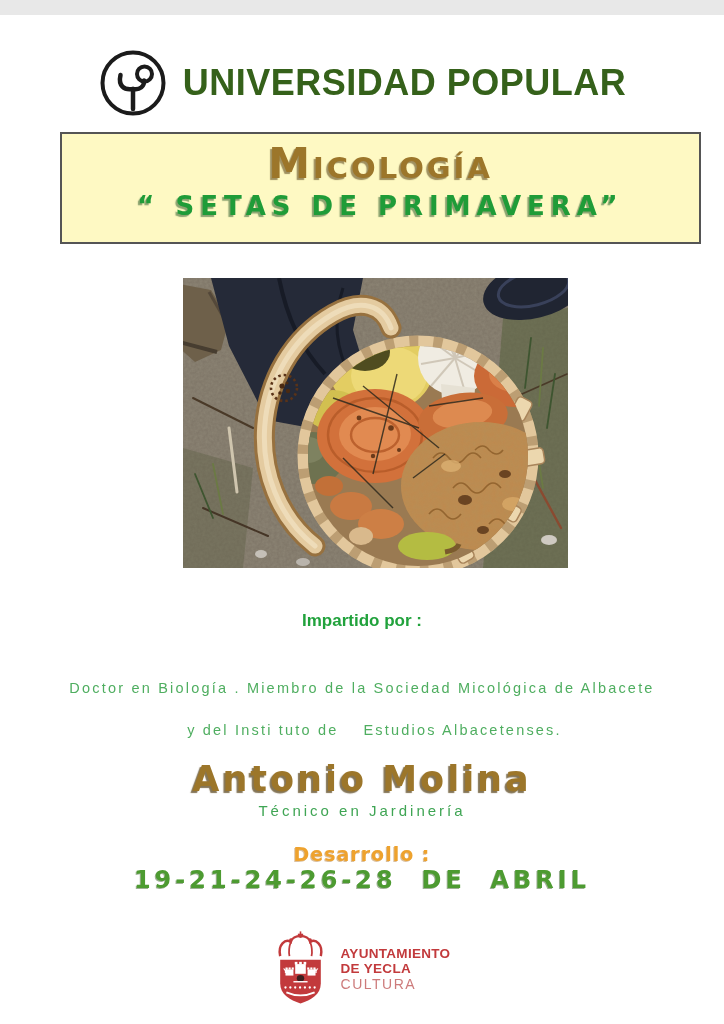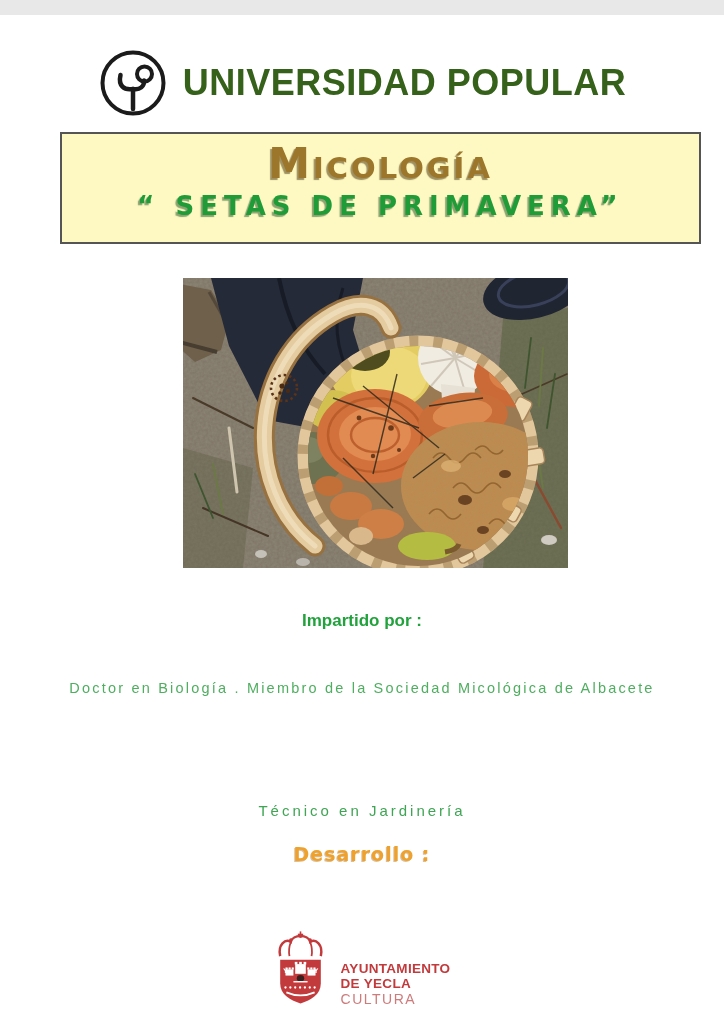--- a/index.html
+++ b/index.html
@@ -68,21 +68,21 @@
   }
   .dates{
     top:851px;font-family:"DejaVu Sans",sans-serif;
     font-size:24px;font-weight:bold;color:#4d9b31;letter-spacing:4px;
     text-shadow:-1px 1px 0 rgba(40,80,20,.45);
     white-space:pre;
   }
   
   .footer{
     position:absolute;left:0;right:0;top:915px;
-    display:flex;align-items:flex-end;justify-content:center;gap:14px;
+    display:flex;align-items:center;justify-content:center;gap:14px;
   }
   .crest{width:53px;height:77px;flex:0 0 auto;}
   .footer-text{display:flex;flex-direction:column;line-height:15px;}
   .f-bold{font-size:13.5px;font-weight:bold;color:#c23a3c;letter-spacing:.3px;}
   .f-light{font-size:14px;color:#cd7b7b;letter-spacing:1.5px;margin-top:1px;}
 </style>
 </head>
 <body>
 
 <div class="page">
@@ -264,24 +264,26 @@
         <circle cx="-2" cy="-2" r="2.6" fill="#4a2a12"></circle>
         <circle cx="4" cy="3" r="2.2" fill="#4a2a12"></circle>
         <circle cx="-4" cy="5" r="1.8" fill="#4a2a12"></circle>
         <circle cx="3" cy="-5" r="1.6" fill="#4a2a12"></circle>
       </g>
     </svg>
   </div>
 
   <div class="ctr impartido">Impartido por :</div>
   <div class="ctr bio"><span>Doctor en Biología . Miembro de la Sociedad Micológica de Albacete</span><br>
-    </div>
+    <span>y del Insti tuto de    Estudios Albacetenses.</span></div>
+  <div class="ctr speaker2">Antonio Molina</div>
   <div class="ctr bio2">Técnico en Jardinería</div>
 
   <div class="ctr desarrollo">Desarrollo :</div>
+  <div class="ctr dates">19-21-24-26-28  DE  ABRIL</div>
 
   <div class="footer">
     <svg class="crest" viewBox="0 0 60 86">
       <g stroke="#c23a3c" fill="none" stroke-width="1.8">
         <path d="M30 1 V8"></path>
           <path d="M27 4.5 H33"></path>
       </g>
       <path d="M7 29 C4 16 13 9 19 13 C21 4 39 4 41 13 C47 9 56 16 53 29" fill="none" stroke="#c23a3c" stroke-width="2.8"></path>
       <path d="M19 13 C16.5 20 16.5 24 17.5 29 M41 13 C43.5 20 43.5 24 42.5 29" fill="none" stroke="#c23a3c" stroke-width="2"></path>
       <circle cx="19" cy="10.5" r="1.8" fill="#c23a3c"></circle>

